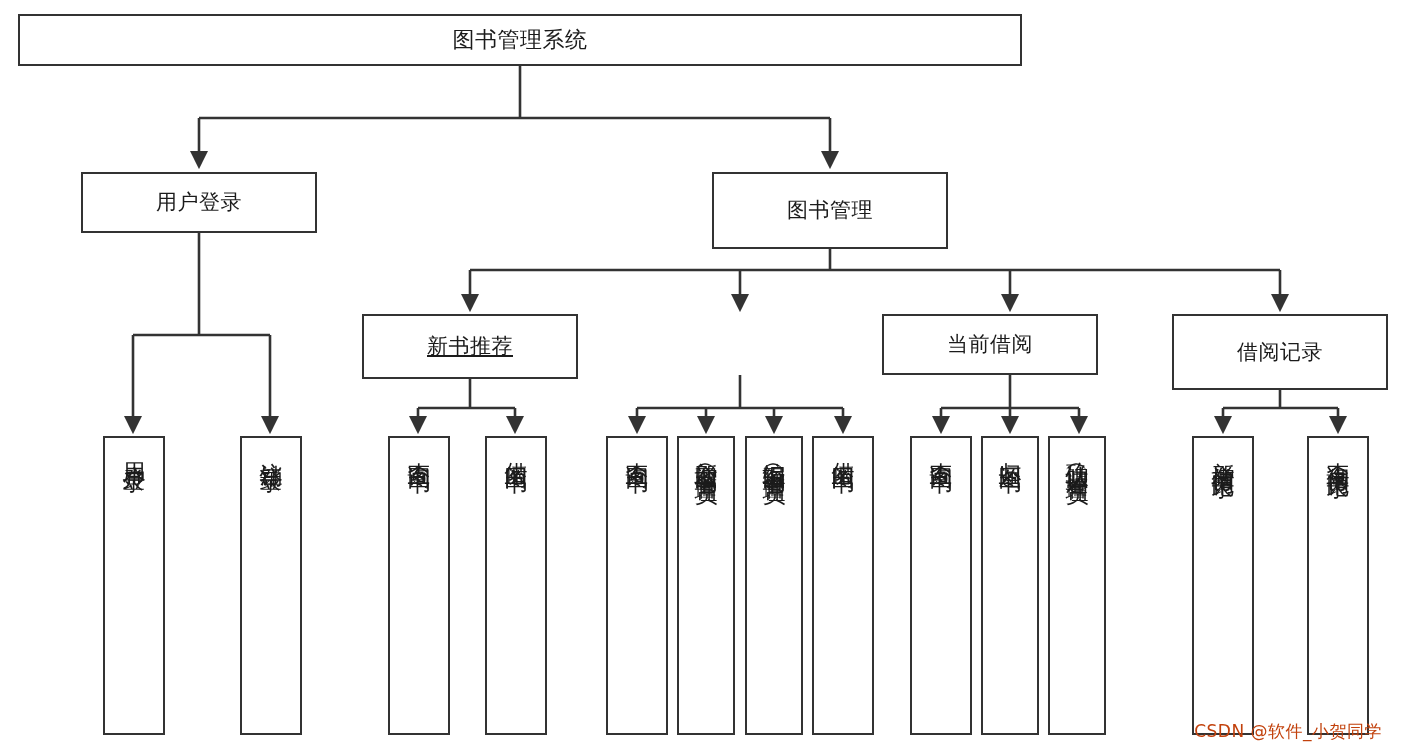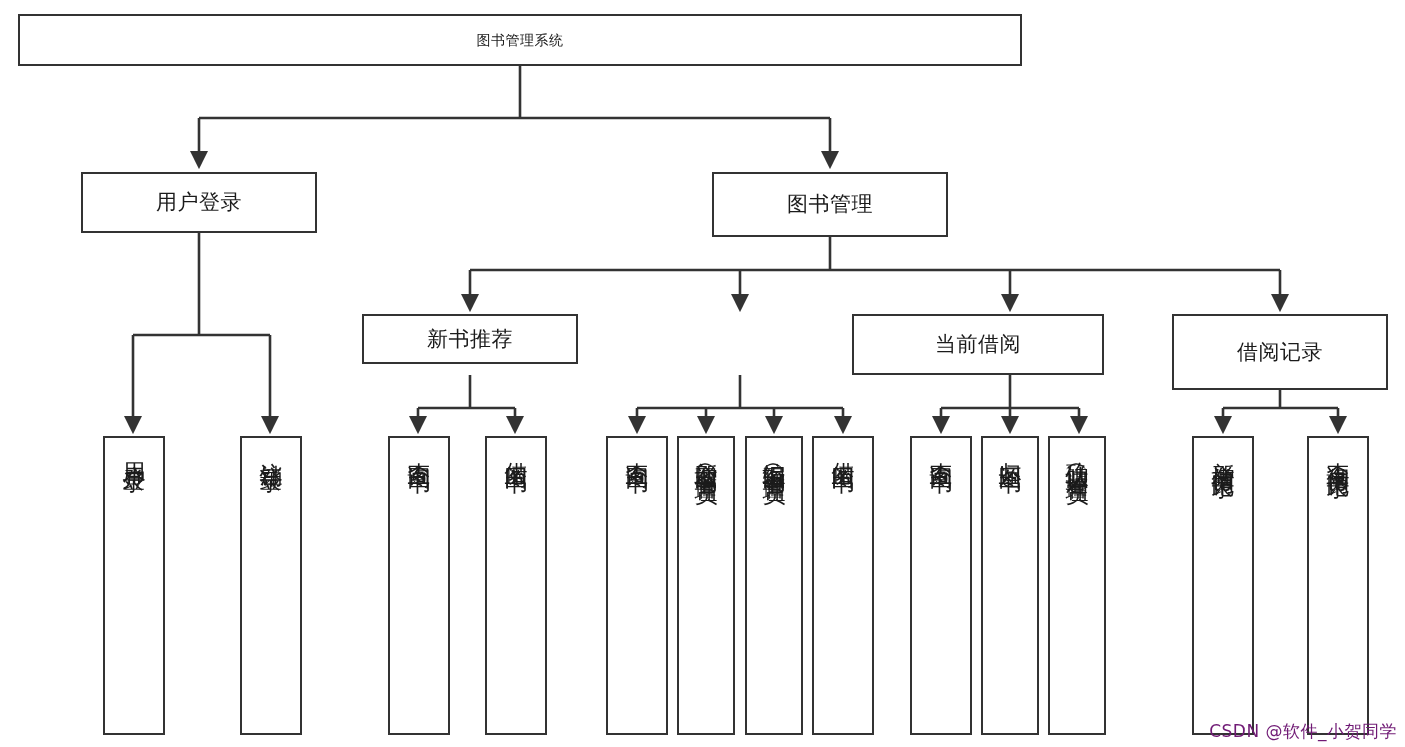--- a/index.html
+++ b/index.html
@@ -40,41 +40,41 @@
     display: block;
     text-align: center;
     line-height: 1.18;
     white-space: pre;
   }
   .node.horiz .lbl {
     font-size: 21px;
     letter-spacing: 0.5px;
   }
   .node.root .lbl {
-    font-size: 14px;
+    font-size: 22px;
     letter-spacing: 0.5px;
   }
   .node.vert {
     align-items: flex-start;
     padding-top: 6px;
   }
   .node.vert .lbl {
     writing-mode: vertical-rl;
     text-orientation: upright;
     font-size: 23px;
     line-height: 1.0;
     letter-spacing: 3px;
     white-space: nowrap;
   }
   .watermark {
     position: absolute;
-    right: 8px;
+    right: 23px;
     bottom: 4px;
     font-size: 17px;
-    color: #701a75;
+    color: #c2410c;
     letter-spacing: 0.5px;
     user-select: none;
     white-space: nowrap;
   }
 </style>
 </head>
 <body>
 
 <div id="canvas">
 
@@ -128,28 +128,28 @@
     </g>
   </svg>
 
   <div class="node root horiz" style="left:18px; top:14px; width:1004px; height:52px;">
     <span class="lbl">图书管理系统</span>
   </div>
 
   <div class="node horiz" style="left:81px; top:172px; width:236px; height:61px;">
     <span class="lbl">用户登录</span>
   </div>
-  <div class="node horiz" style="left:712px; top:172px; width:236px; height:65px;">
+  <div class="node horiz" style="left:712px; top:172px; width:236px; height:77px;">
     <span class="lbl">图书管理</span>
   </div>
 
-  <div class="node horiz" style="left:362px; top:314px; width:216px; height:50px;">
+  <div class="node horiz" style="left:362px; top:314px; width:216px; height:65px;text-decoration:underline;">
     <span class="lbl">新书推荐</span>
   </div>
-  <div class="node horiz" style="left:852px; top:314px; width:252px; height:61px;">
+  <div class="node horiz" style="left:882px; top:314px; width:216px; height:61px;">
     <span class="lbl">当前借阅</span>
   </div>
   <div class="node horiz" style="left:1172px; top:314px; width:216px; height:76px;">
     <span class="lbl">借阅记录</span>
   </div>
 
   <div class="node vert" style="left:103px; top:436px; width:62px; height:299px;">
     <span class="lbl">用户登录</span>
   </div>
   <div class="node vert" style="left:240px; top:436px; width:62px; height:299px;">

